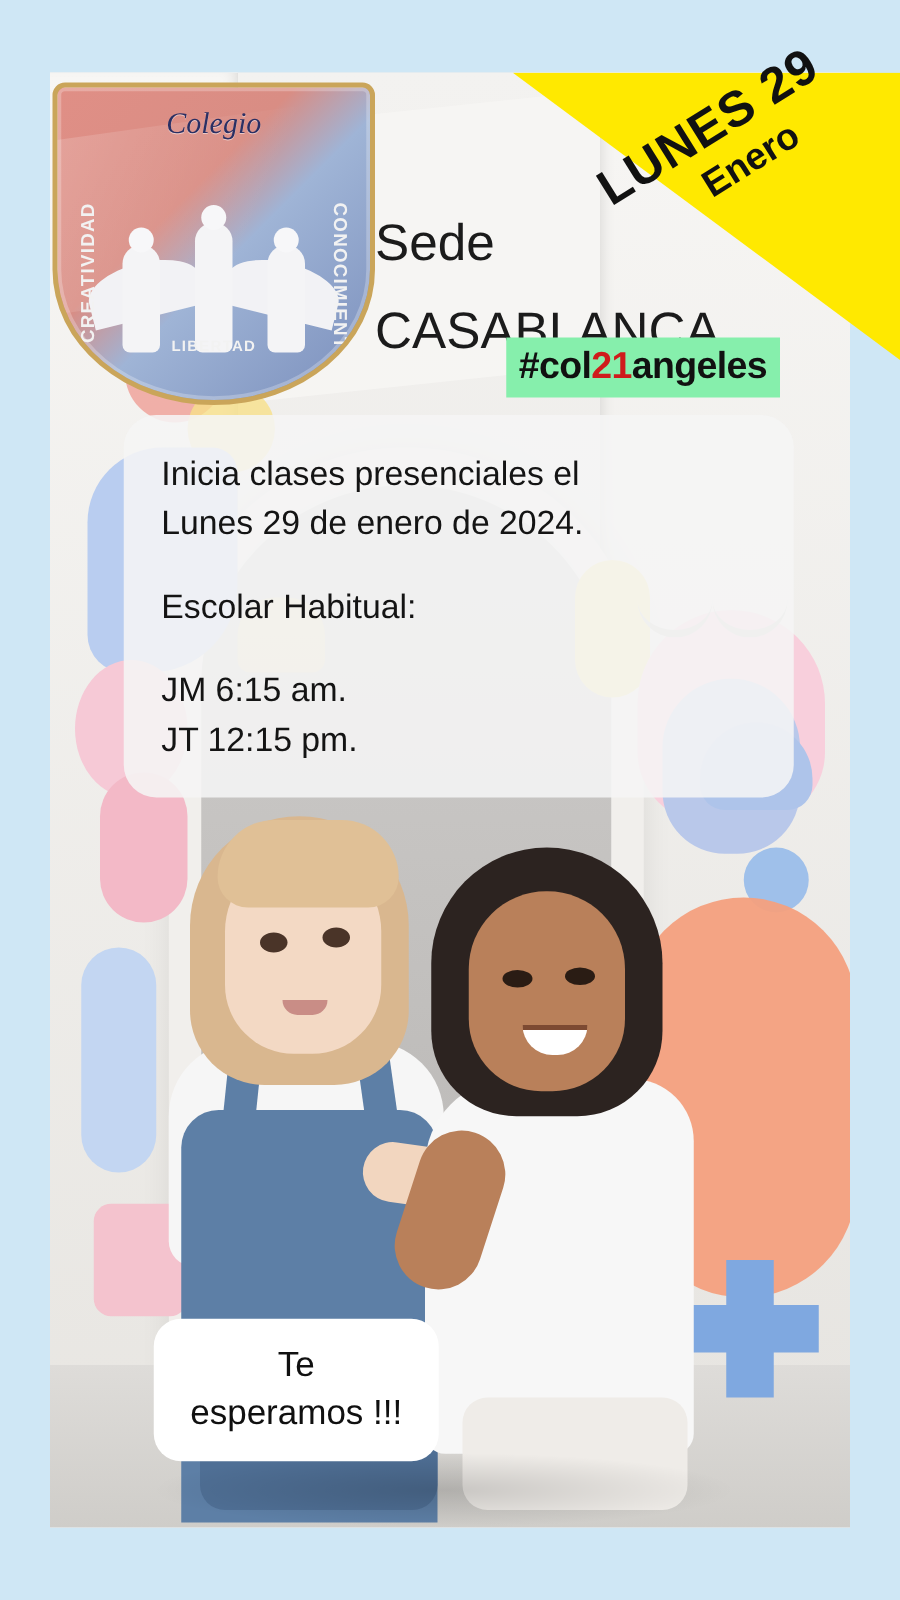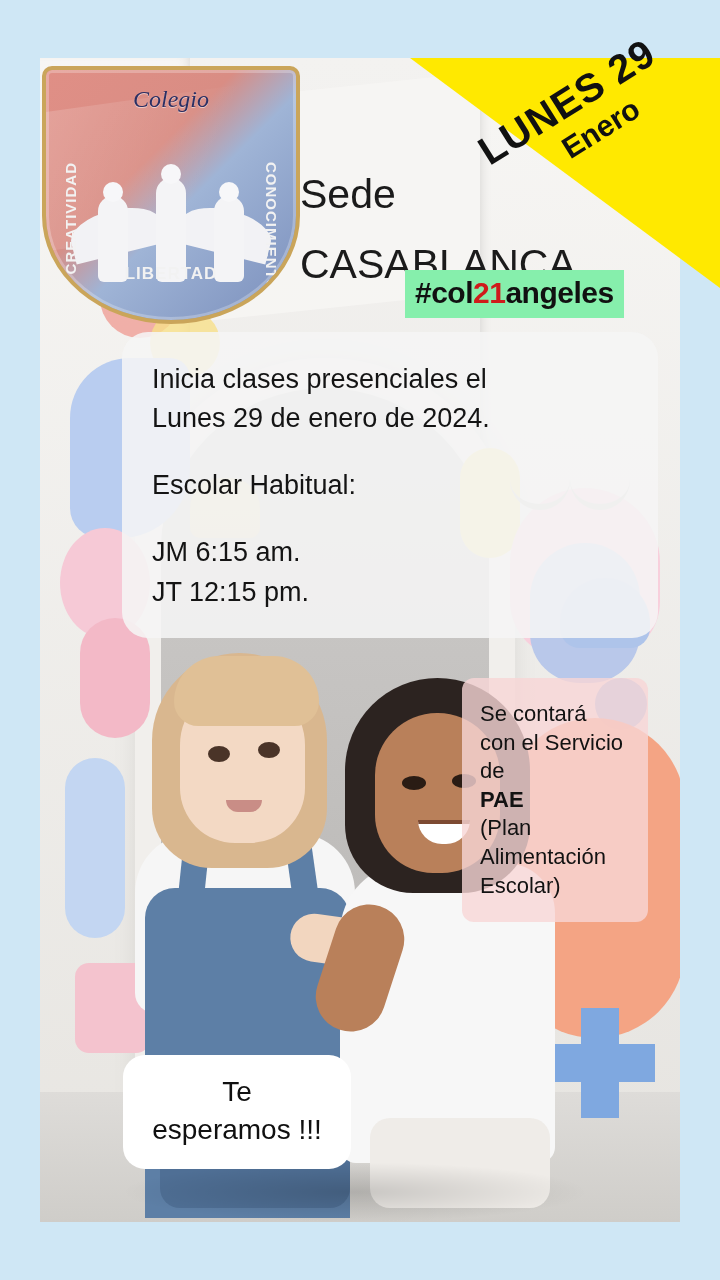--- a/index.html
+++ b/index.html
@@ -247,21 +247,21 @@
     left: 16px; top: 92px;
     writing-mode: vertical-rl;
     transform: rotate(180deg);
   }
   .word-conocimiento {
     right: 16px; top: 92px;
     writing-mode: vertical-rl;
   }
   .word-libertad {
     left: 0; right: 0; bottom: 36px; text-align: center;
-    font-size: 17px;
+    font-size: 12px;
   }
 
   
   .headline {
     position: absolute;
     left: 300px;
     top: 172px;
     color: #1b1b1b;
     font-size: 41px;
     line-height: 1.12;
@@ -281,21 +281,21 @@
     letter-spacing: -0.5px;
     color: #111;
     white-space: nowrap;
   }
   .hashtag .red { color: #cf1b1b; }
   .hashtag .b1 { color: #111; }
 
   
   .info-card {
     position: absolute;
-    left: 122px;
+    left: 99px;
     top: 332px;
     width: 536px;
     padding: 28px 30px 26px;
     background: rgba(245,245,245,0.88);
     border-radius: 26px;
     color: #141414;
     font-size: 27px;
     line-height: 1.45;
     box-sizing: border-box;
   }
@@ -433,28 +433,19 @@
   <div class="info-card">
     <p>Inicia clases presenciales el</p>
     <p>Lunes 29 de enero de 2024.</p>
     <div class="gap"></div>
     <p>Escolar Habitual:</p>
     <div class="gap"></div>
     <p>JM 6:15 am.</p>
     <p>JT 12:15 pm.</p>
   </div>
 
-  <div class="pae-card">
-    <div>Se contará</div>
-    <div>con el Servicio</div>
-    <div>de</div>
-    <div><strong>PAE</strong></div>
-    <div>(Plan</div>
-    <div>Alimentación</div>
-    <div>Escolar)</div>
-  </div>
 
   <div class="wait-card">
     <div>Te</div>
     <div>esperamos !!!</div>
   </div>
 
 </div>
 
 </body></html>

